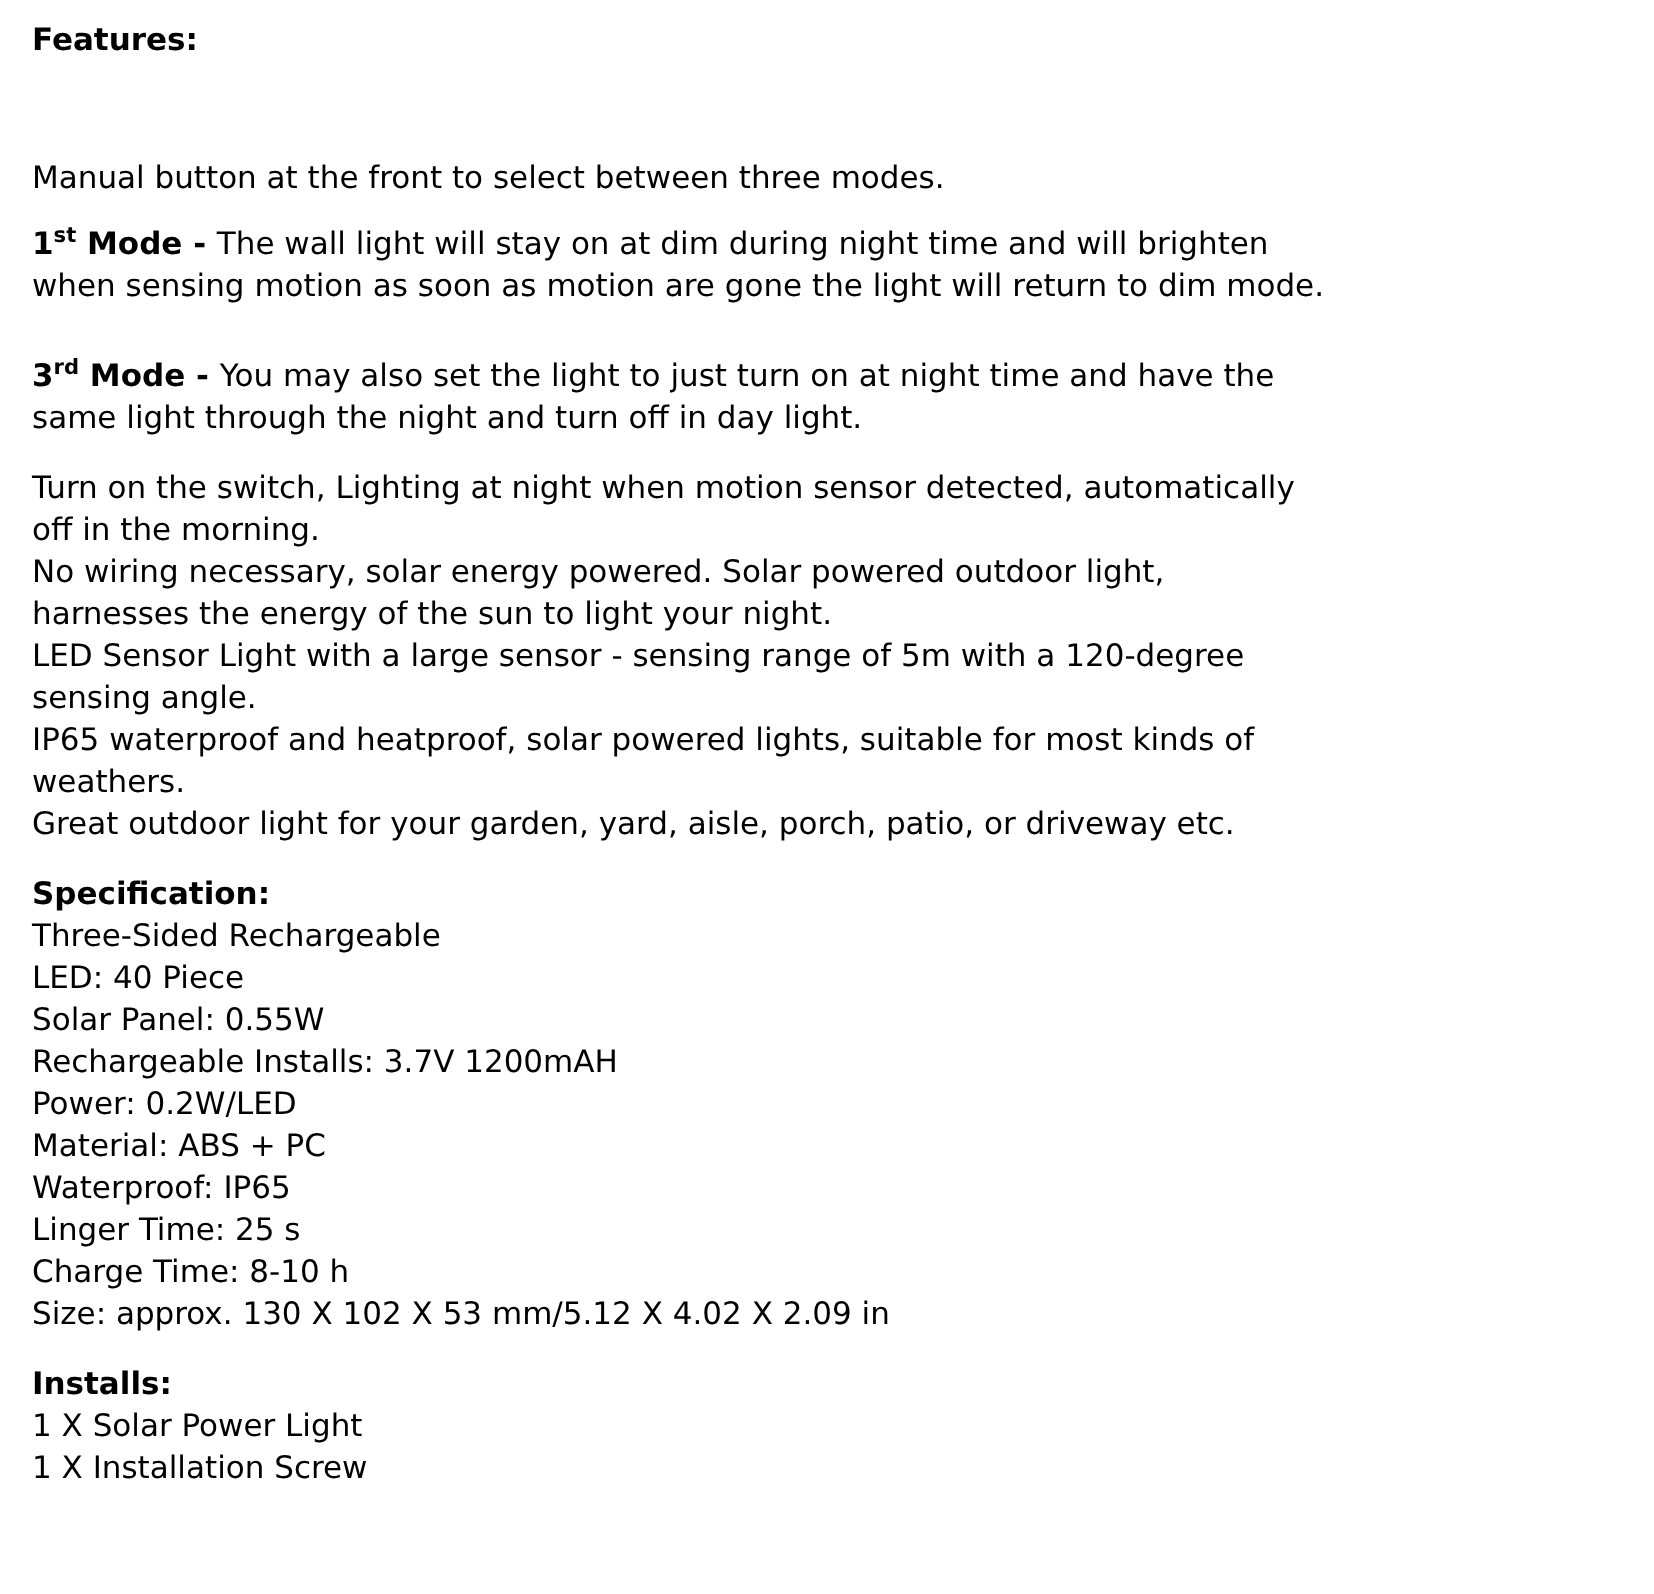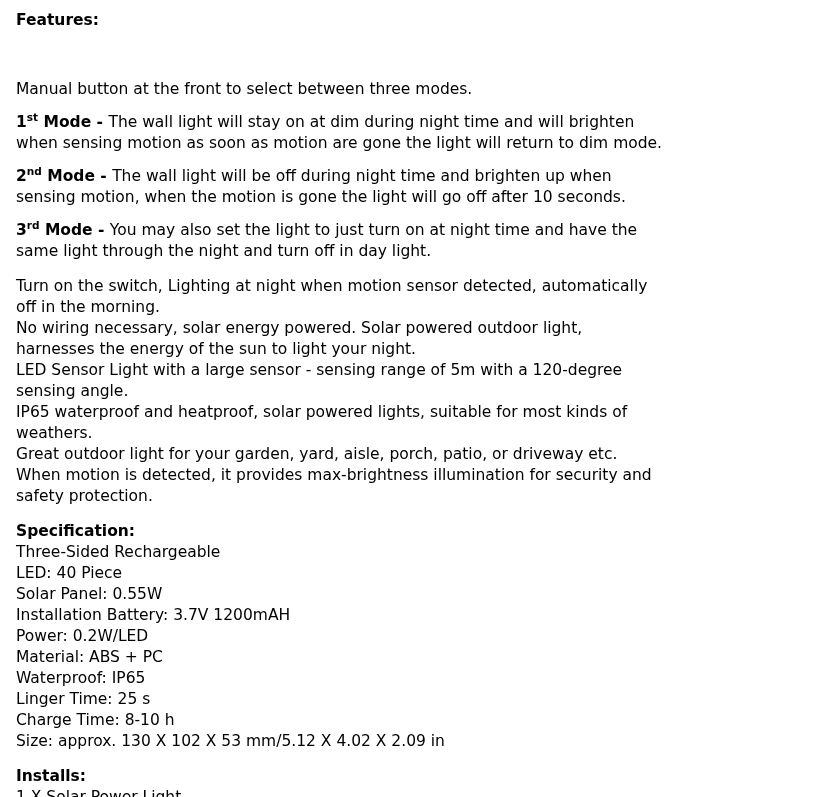--- a/index.html
+++ b/index.html
@@ -73,45 +73,43 @@
 
   <div class="heading">Features:</div>
   <div class="line">Manual button at the front to select between three modes.</div>
 
   <div class="gap-md"></div>
 
   <p class="para mode-para"><span class="bold">1</span><sup class="bold">st</sup><span class="bold"> Mode - </span><span>The wall light will stay on at dim during night time and will brighten when sensing motion as soon as motion are gone the light will return to dim mode.</span></p>
 
   <div class="gap-md"></div>
 
-  <p class="para mode-para"><span class="bold">2</span><sup class="bold">nd</sup><span class="bold"> Mode - </span><span>The wall light will be off during night time and brighten up when sensing motion, when the motion is gone the light will go off after 10 seconds.</span></p>
 
   <div class="gap-md"></div>
 
   <p class="para mode-para"><span class="bold">3</span><sup class="bold">rd</sup><span class="bold"> Mode - </span><span>You may also set the light to just turn on at night time and have the same light through the night and turn off in day light.</span></p>
 
   <div class="gap-lg"></div>
 
   <ul class="feature-list">
     <li>Turn on the switch, Lighting at night when motion sensor detected, automatically off in the morning.</li>
     <li>No wiring necessary, solar energy powered. Solar powered outdoor light, harnesses the energy of the sun to light your night.</li>
     <li>LED Sensor Light with a large sensor - sensing range of 5m with a 120-degree sensing angle.</li>
     <li>IP65 waterproof and heatproof, solar powered lights, suitable for most kinds of weathers.</li>
     <li>Great outdoor light for your garden, yard, aisle, porch, patio, or driveway etc.</li>
-    <li>When motion is detected, it provides max-brightness illumination for security and safety protection.</li>
   </ul>
 
   <div class="gap-lg"></div>
 
   <div class="heading">Specification:</div>
   <ul class="spec-list">
     <li>Three-Sided Rechargeable</li>
     <li>LED: 40 Piece</li>
     <li>Solar Panel: 0.55W</li>
-    <li>Installation Battery: 3.7V 1200mAH</li>
+    <li>Rechargeable Installs: 3.7V 1200mAH</li>
     <li>Power: 0.2W/LED</li>
     <li>Material: ABS + PC</li>
     <li>Waterproof: IP65</li>
     <li>Linger Time: 25 s</li>
     <li>Charge Time: 8-10 h</li>
     <li>Size: approx. 130 X 102 X 53 mm/5.12 X 4.02 X 2.09 in</li>
   </ul>
 
   <div class="gap-lg"></div>
 

